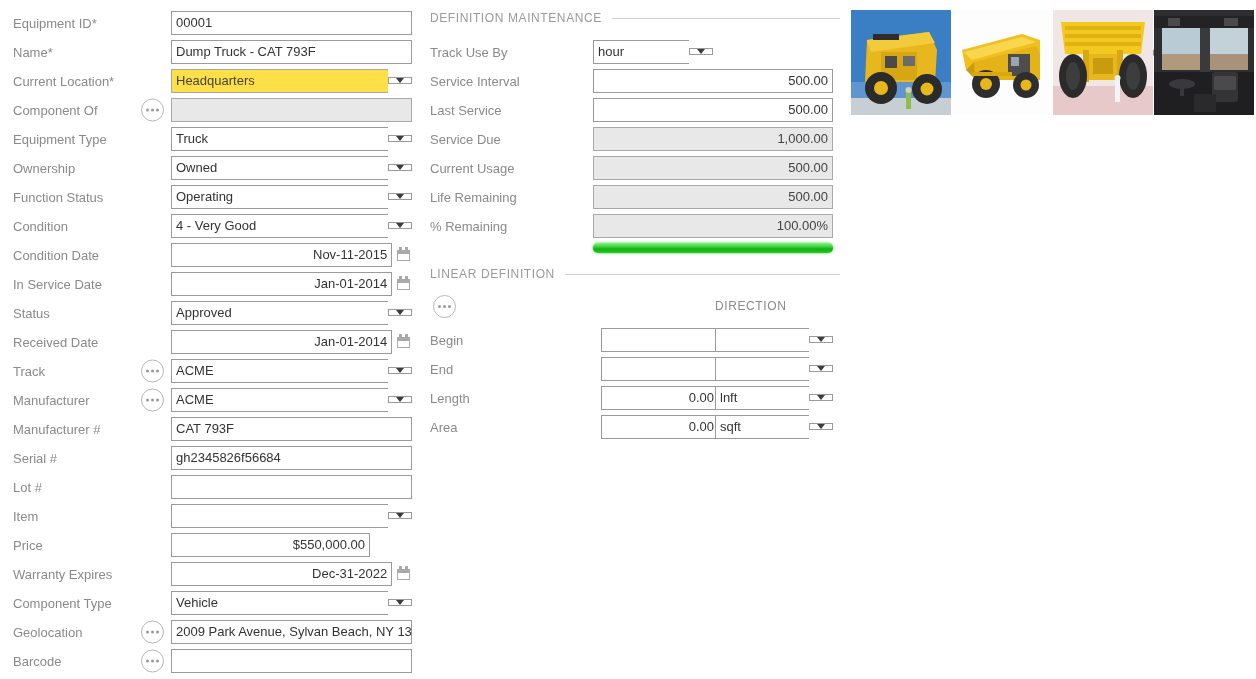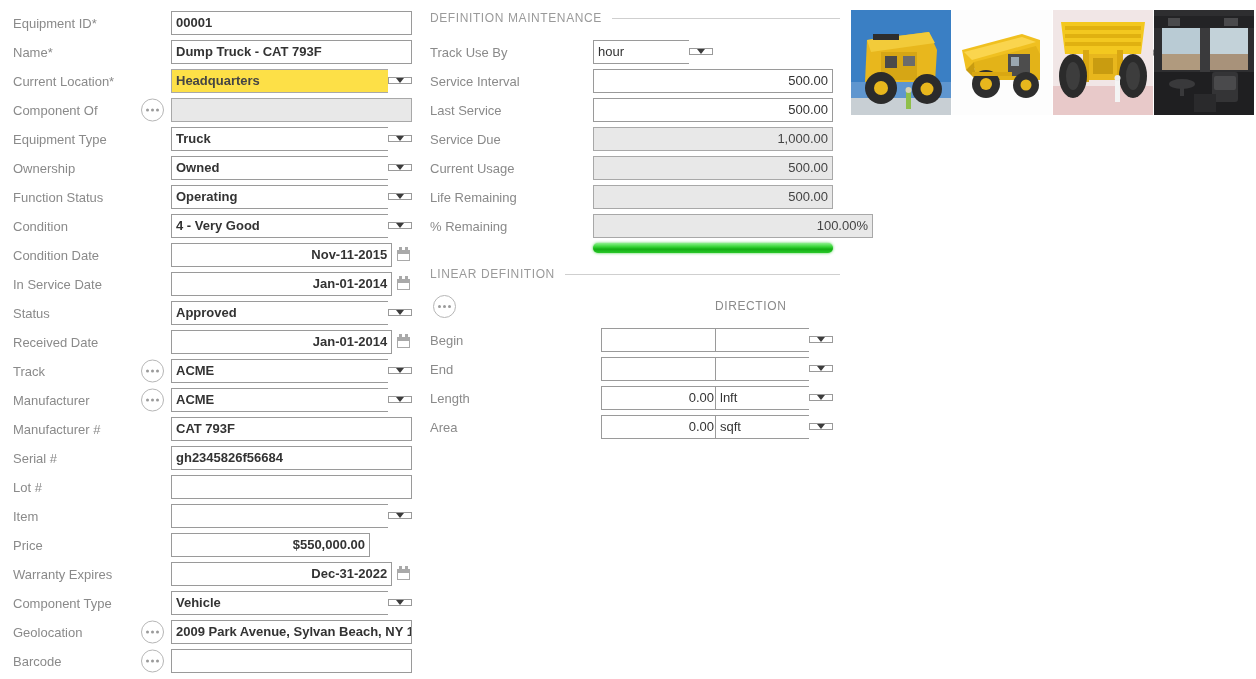--- a/index.html
+++ b/index.html
@@ -186,21 +186,20 @@
   #left-col .ell {
     position: absolute;
     left: 141px; top: 50%;
     transform: translateY(-50%);
   }
   #left-col .ctl {
     position: absolute;
     left: 171px; top: 50%;
     transform: translateY(-50%);
     width: 241px;
-    font-weight: bold;
   }
   #left-col .ctl.with-cal { display: flex; align-items: center; width: 241px; }
   #left-col .ctl.with-cal .fld { width: 224px; }
 
   
   #right-col {
     position: absolute;
     left: 430px; top: 8px;
     width: 410px;
   }
@@ -570,21 +569,21 @@
       </div>
       <div class="row">
         <span class="lbl">Life Remaining</span>
         <div class="ctl">
           <div class="fld num ro" style="width: 240px; box-sizing: border-box;">500.00</div>
         </div>
       </div>
       <div class="row">
         <span class="lbl">% Remaining</span>
         <div class="ctl">
-          <div class="fld num ro" style="width: 280px; box-sizing: border-box;">100.00%</div>
+          <div class="fld num ro" style="width: 240px; box-sizing: border-box;">100.00%</div>
         </div>
       </div>
     </div>
 
   <div id="bar-row">
     <div class="bar-wrap" style="width: 240px;"></div>
   </div>
 
   <div class="sect" style="margin-top:4px">
     <span class="sect-title">LINEAR DEFINITION</span>

